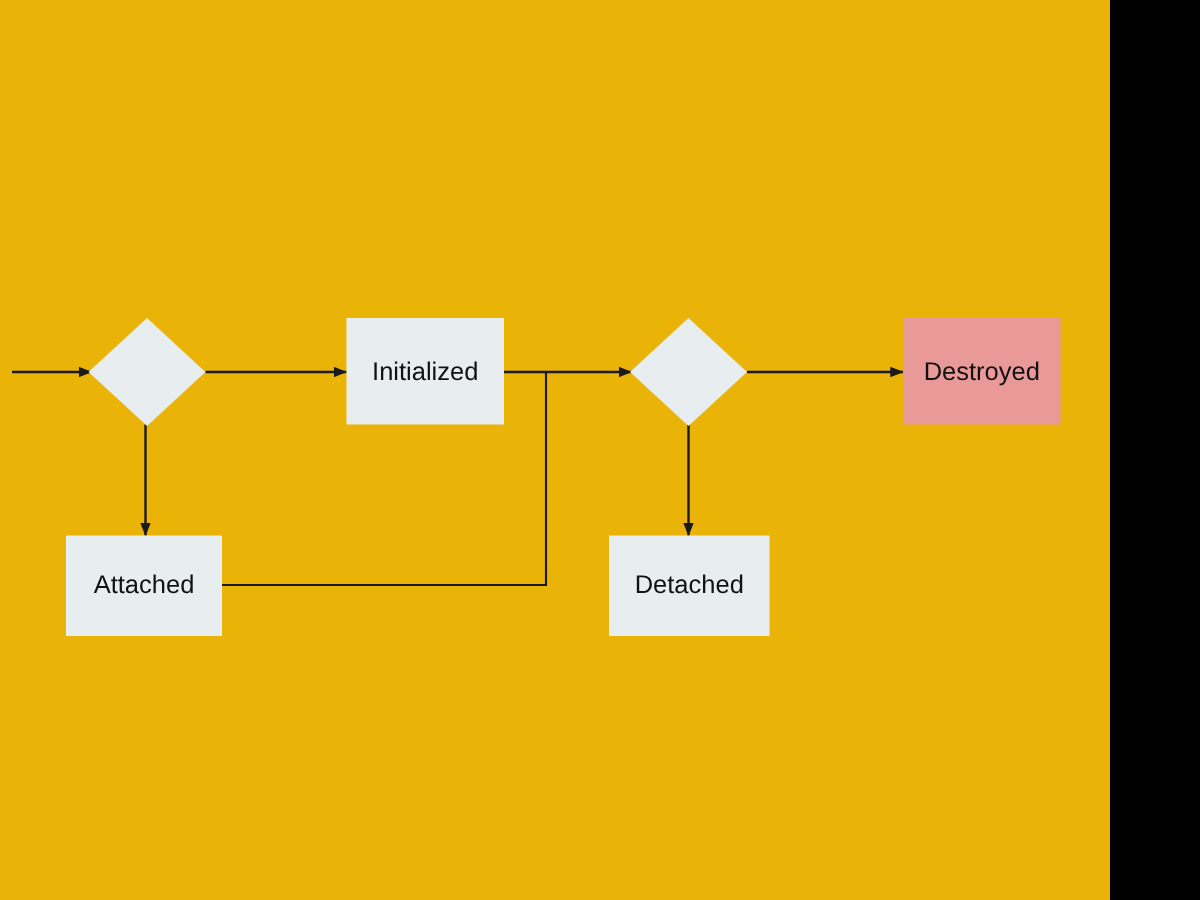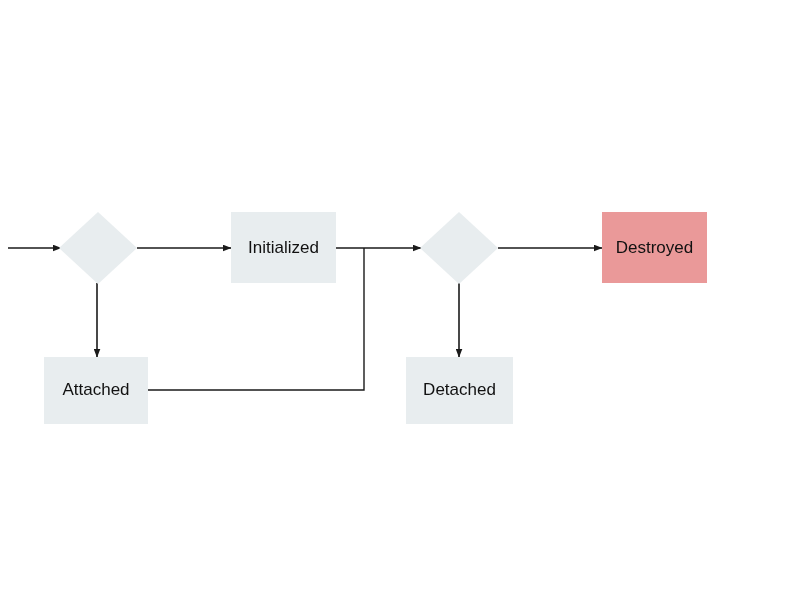--- a/index.html
+++ b/index.html
@@ -3,23 +3,23 @@
 <meta charset="utf-8">
 <title>Lifecycle State Diagram</title>
 <style>
   html, body {
     margin: 0;
     padding: 0;
     background: #000000;
   }
   #canvas {
     position: relative;
-    width: 800px;
+    width: 740px;
     height: 600px;
-    background: #ffffff;
+    background: #eab308;
     overflow: hidden;
     font-family: "Liberation Sans", "DejaVu Sans", sans-serif;
   }
   #diagram-svg {
     position: absolute;
     left: 0;
     top: 0;
     width: 800px;
     height: 600px;
     display: block;

